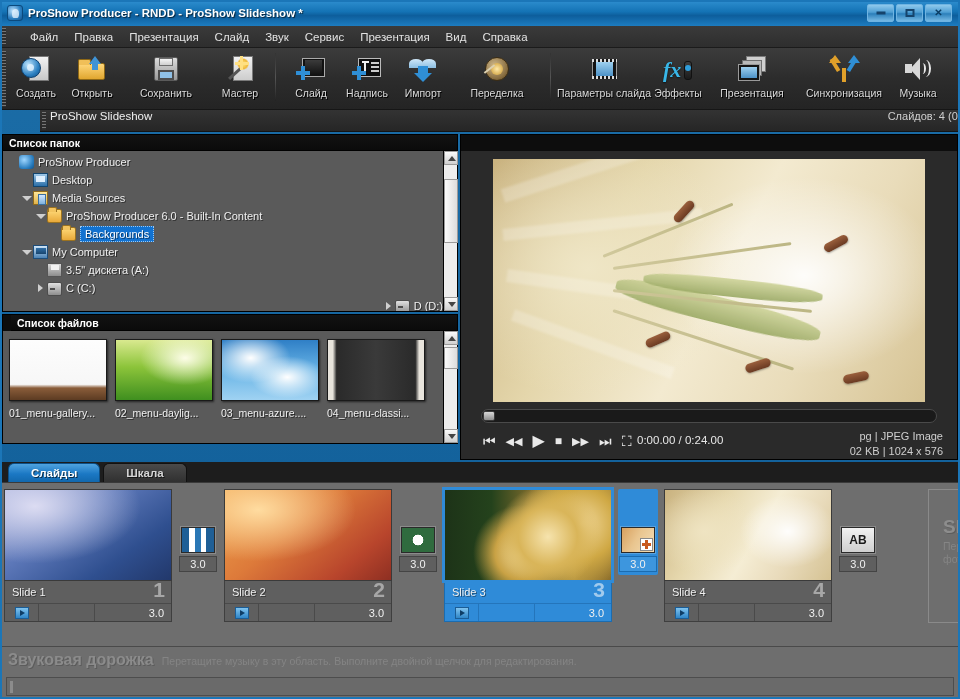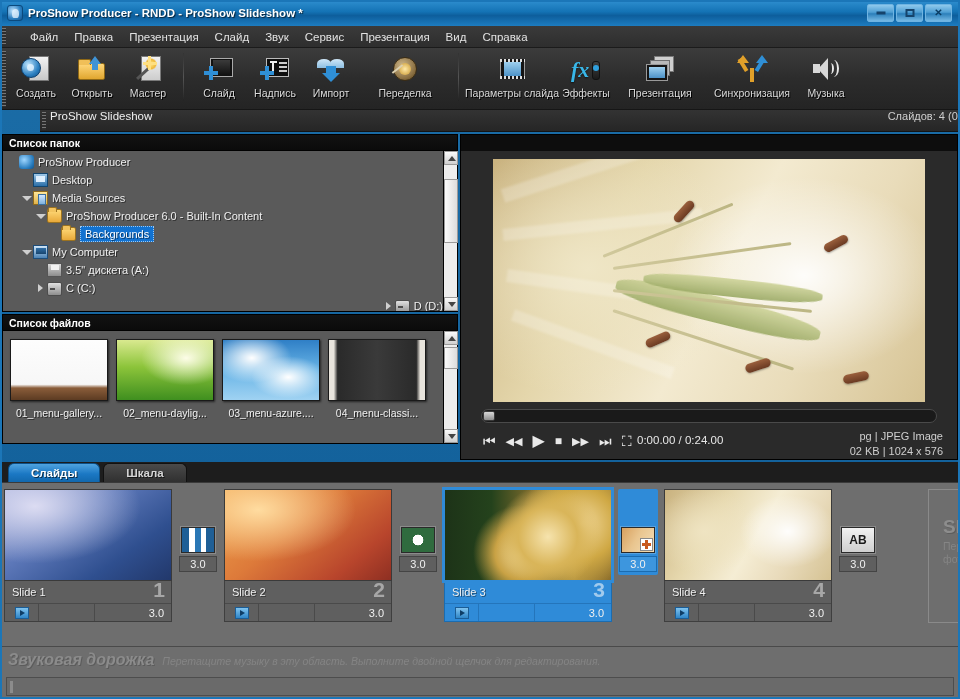--- a/index.html
+++ b/index.html
@@ -116,24 +116,24 @@
   .vscroll .arr.up{ position:absolute; top:0;}
   .vscroll .arr.dn{ position:absolute; bottom:0;}
   .vscroll .arr:after{ content:""; position:absolute; left:3px; top:4px;
      border-left:4px solid transparent; border-right:4px solid transparent;}
   .vscroll .arr.up:after{ border-bottom:5px solid #444;}
   .vscroll .arr.dn:after{ border-top:5px solid #444;}
   .vscroll .thumb{ position:absolute; left:0; width:14px;
      background:linear-gradient(90deg,#fbfbfb,#dcdcdc); border:1px solid #9a9a9a;}
 
   .files{ position:absolute; left:2px; top:314px; width:456px; height:130px;
-          background:#0d0d0d; border:1px solid #000;}
+          background:#0d0d0d; border:1px solid #000;padding-left:8px;}
   .filegrid{ position:absolute; left:0; top:16px; right:14px; bottom:0;
              background:#5a5a5a; display:flex; gap:6px; padding:8px 4px 0 6px;}
-  .fcell{ width:100px; display:flex; flex-direction:column; align-items:center;}
+  .fcell{ width:100px; display:flex; flex-direction:column; align-items:flex-start;}
   .fthumb{ width:98px; height:62px; border:1px solid #1a1a1a; box-shadow:1px 1px 2px rgba(0,0,0,.6);}
   .fname{ margin-top:6px; font-size:10.5px; color:#f0f0f0; white-space:nowrap;
           text-shadow:1px 1px 0 rgba(0,0,0,.6);}
 
   
   .preview{ position:absolute; left:460px; top:134px; width:498px; height:326px;
             background:#0d0d0d; border:1px solid #000;}
   .pv-body{ position:absolute; left:0; top:16px; right:0; bottom:0; background:#2a2a2a;}
   .pv-img{ position:absolute; left:32px; top:8px; width:432px; height:243px;
      background:
@@ -208,21 +208,21 @@
      border:1px solid #444; display:flex; align-items:center; justify-content:center;
      font-size:11px; color:#f0f0f0;}
   .trans.sel .trans-dur{ background:#3d96de; border-color:#1b6cb0;}
   .dropzone{ width:108px; height:134px; margin-left:44px; border:1px solid #8a8a8a;
      background:#6e6e6e; padding:26px 0 0 14px; }
   .dz-title{ font-size:19px; font-weight:bold; color:#8d8d8d; text-shadow:1px 1px 0 #5d5d5d;}
   .dz-sub{ font-size:10.5px; color:#858585; line-height:13px; margin-top:2px; width:130px;}
 
   
   .sound{ position:absolute; left:0; top:646px; width:960px; height:53px;
-          background:#6e6e6e; border-top:1px solid #4a4a4a;font-style:italic;}
+          background:#6e6e6e; border-top:1px solid #4a4a4a;}
   .snd-hdr{ height:26px; display:flex; align-items:baseline; padding:4px 0 0 8px;}
   .snd-title{ font-size:16px; font-weight:bold; color:#8b8b8b; text-shadow:1px 1px 0 #5c5c5c;}
   .snd-hint{ font-size:10.5px; color:#848484; margin-left:8px;}
   .snd-track{ position:absolute; left:6px; top:30px; right:6px; height:19px;
      background:#6a6a6a; border:1px solid #4d4d4d;}
   .snd-track:after{ content:""; position:absolute; left:3px; top:3px; width:3px; height:12px;
      background:#8c8c8c;}
   .outer-edge{ position:absolute; inset:0; border:2px solid #1b76b8; pointer-events:none;}
 </style>
 </head>
@@ -273,20 +273,29 @@
           <div class="lbl">Создать</div>
         </div>
         <div class="tb">
           <div class="ico">
             <div style="position:absolute;left:1px;top:9px;width:27px;height:17px;background:linear-gradient(180deg,#ffd77a,#e0a62f);border:1px solid #8e6816;border-radius:2px;"></div>
       <div style="position:absolute;left:1px;top:5px;width:13px;height:6px;background:#f0bf58;border:1px solid #8e6816;border-bottom:0;border-radius:2px 2px 0 0;"></div>
       <div style="position:absolute;left:12px;top:2px;width:0;height:0;border-left:6px solid transparent;border-right:6px solid transparent;border-bottom:8px solid #3f93d6;"></div>
       <div style="position:absolute;left:15px;top:9px;width:6px;height:7px;background:#3f93d6;"></div>
           </div>
           <div class="lbl">Открыть</div>
+        </div>
+        <div class="tb wide">
+          <div class="ico">
+            <div style="position:absolute;left:3px;top:3px;width:24px;height:24px;background:linear-gradient(180deg,#dcdcdc,#9a9a9a);border:1px solid #5b5b5b;border-radius:2px;"></div>
+      <div style="position:absolute;left:8px;top:4px;width:14px;height:8px;background:linear-gradient(180deg,#f5f5f5,#cfcfcf);border:1px solid #6d6d6d;"></div>
+      <div style="position:absolute;left:7px;top:16px;width:16px;height:10px;background:#4d4d4d;"></div>
+      <div style="position:absolute;left:9px;top:18px;width:12px;height:6px;background:#8fc0e6;"></div>
+          </div>
+          <div class="lbl">Сохранить</div>
         </div>
         <div class="tb">
           <div class="ico">
             <div style="position:absolute;left:8px;top:2px;width:20px;height:25px;background:linear-gradient(180deg,#f2f2f2,#cdcdcd);border:1px solid #7a7a7a;"></div>
       <div style="position:absolute;left:2px;top:18px;width:16px;height:3px;background:#555;transform:rotate(-42deg);"></div>
       <div style="position:absolute;left:12px;top:4px;width:12px;height:12px;background:radial-gradient(circle,#ffe98a 0%,#f0b838 55%,rgba(240,184,56,0) 72%);"></div>
       <div style="position:absolute;left:15px;top:2px;width:3px;height:14px;background:#ffe082;"></div>
       <div style="position:absolute;left:10px;top:8px;width:14px;height:3px;background:#ffe082;"></div>
           </div>
           <div class="lbl">Мастер</div>

